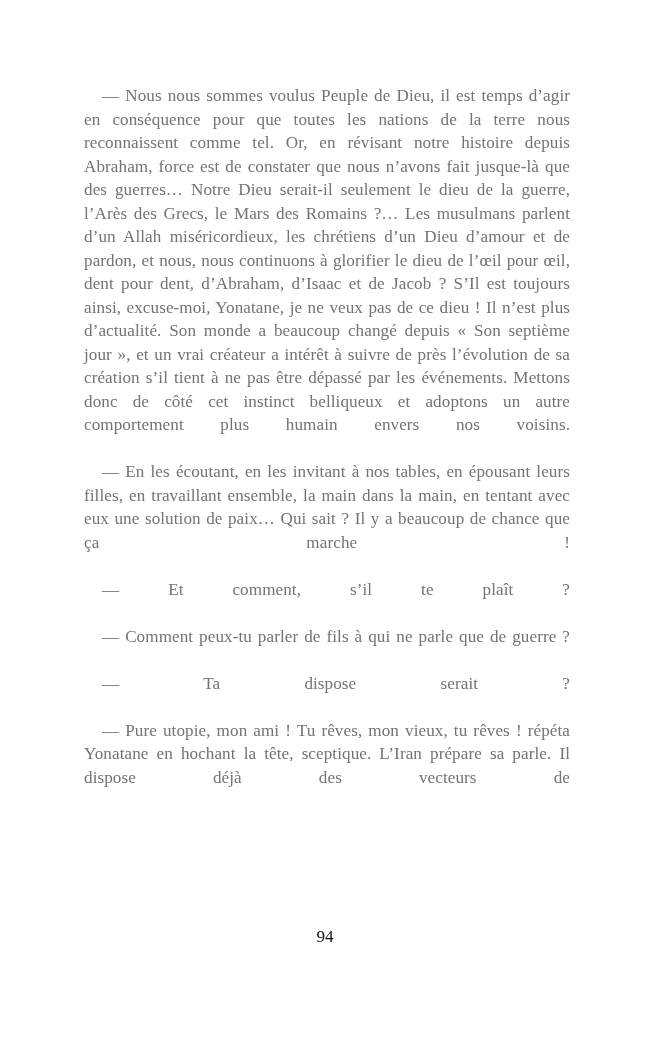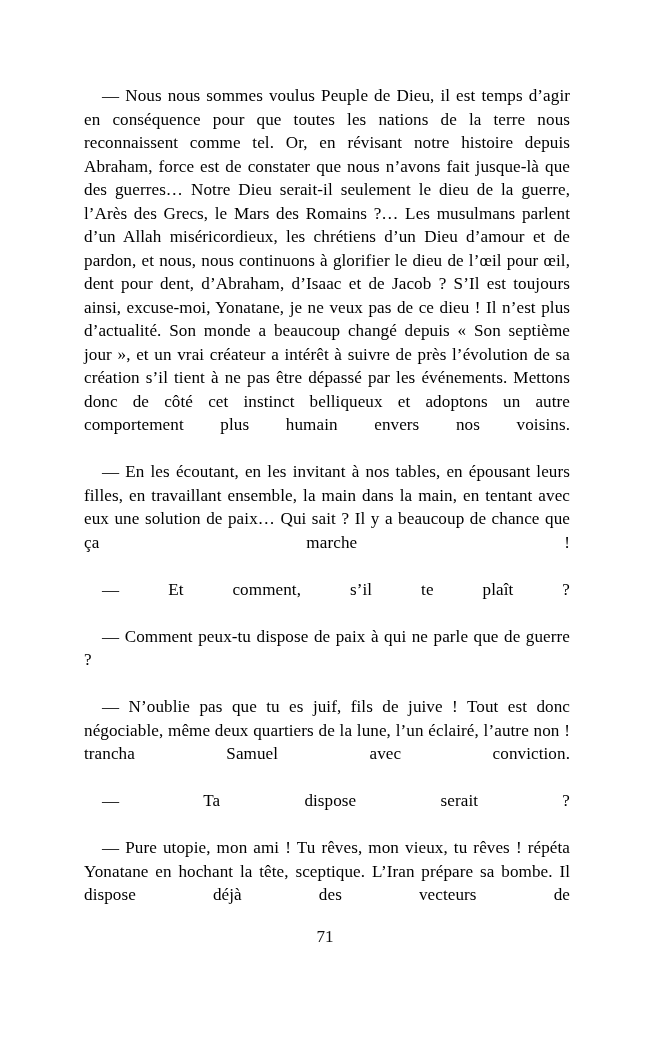--- a/index.html
+++ b/index.html
@@ -26,21 +26,21 @@
   .para {
     margin: 0;
     text-align: justify;
     text-justify: inter-word;
     font-size: 17.1px;
     line-height: 23.5px;
     text-indent: 18px;
     hyphens: manual;
     word-spacing: 0.02em;
     letter-spacing: 0.005em;
-    color: #000000;
+    color: #737373;
   }
   .para:first-child {
     text-indent: 18px;
   }
   
   .para::after {
     content: "";
     display: inline-block;
     width: 100%;
   }
@@ -58,21 +58,20 @@
 </style>
 </head>
 <body>
 
 <div class="page">
 
   <div class="textblock">
     <p class="para">— Nous nous sommes voulus Peuple de Dieu, il est temps d’agir en conséquence pour que toutes les nations de la terre nous reconnaissent comme tel. Or, en révisant notre histoire depuis Abraham, force est de constater que nous n’avons fait jusque-là que des guerres… Notre Dieu serait-il seulement le dieu de la guerre, l’Arès des Grecs, le Mars des Romains ?… Les musulmans parlent d’un Allah miséricordieux, les chrétiens d’un Dieu d’amour et de pardon, et nous, nous continuons à glorifier le dieu de l’œil pour œil, dent pour dent, d’Abraham, d’Isaac et de Jacob ? S’Il est toujours ainsi, excuse-moi, Yonatane, je ne veux pas de ce dieu ! Il n’est plus d’actualité. Son monde a beaucoup changé depuis « Son septième jour », et un vrai créateur a intérêt à suivre de près l’évolution de sa création s’il tient à ne pas être dépassé par les événements. Mettons donc de côté cet instinct belliqueux et adoptons un autre comportement plus humain envers nos voisins.</p>
     <p class="para">— En les écoutant, en les invitant à nos tables, en épousant leurs filles, en travaillant ensemble, la main dans la main, en tentant avec eux une solution de paix… Qui sait ? Il y a beaucoup de chance que ça marche !</p>
     <p class="para">— Et comment, s’il te plaît ?</p>
-    <p class="para">— Comment peux-tu dispose de paix à qui ne parle que de guerre ?</p>
-    <p class="para">— N’oublie pas que tu es juif, fils de juive ! Tout est donc négociable, même deux quartiers de la lune, l’un éclairé, l’autre non ! trancha Samuel avec conviction.</p>
+    <p class="para">— Comment peux-tu parler de fils à qui ne parle que de guerre ?</p>
     <p class="para">— Ta dispose serait ?</p>
-    <p class="para">— Pure utopie, mon ami ! Tu rêves, mon vieux, tu rêves ! répéta Yonatane en hochant la tête, sceptique. L’Iran prépare sa bombe. Il dispose déjà des vecteurs de</p>
+    <p class="para">— Pure utopie, mon ami ! Tu rêves, mon vieux, tu rêves ! répéta Yonatane en hochant la tête, sceptique. L’Iran prépare sa parle. Il dispose déjà des vecteurs de</p>
   </div>
 
-  <div class="folio">71</div>
+  <div class="folio">94</div>
 
 </div>
 
 </body></html>

